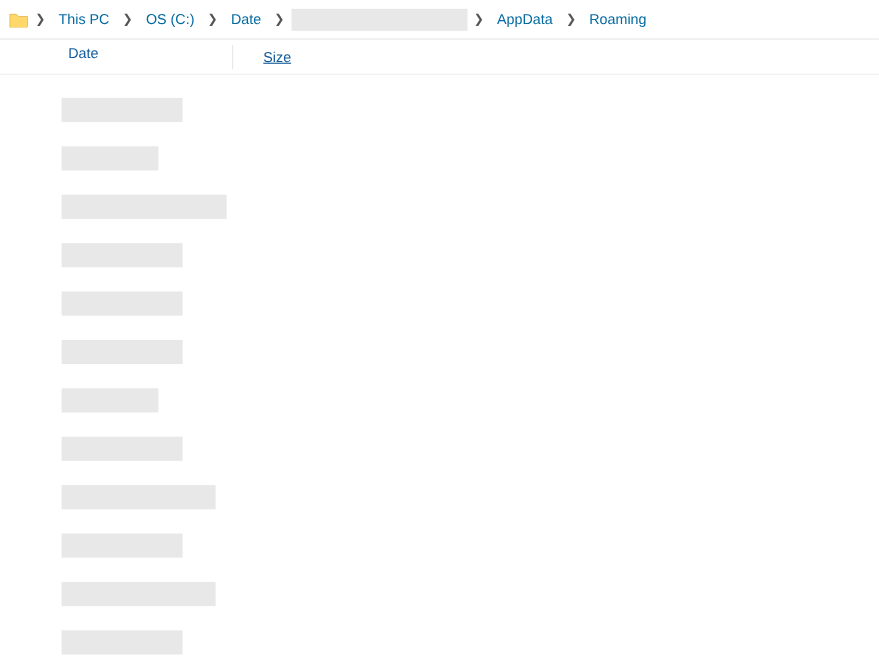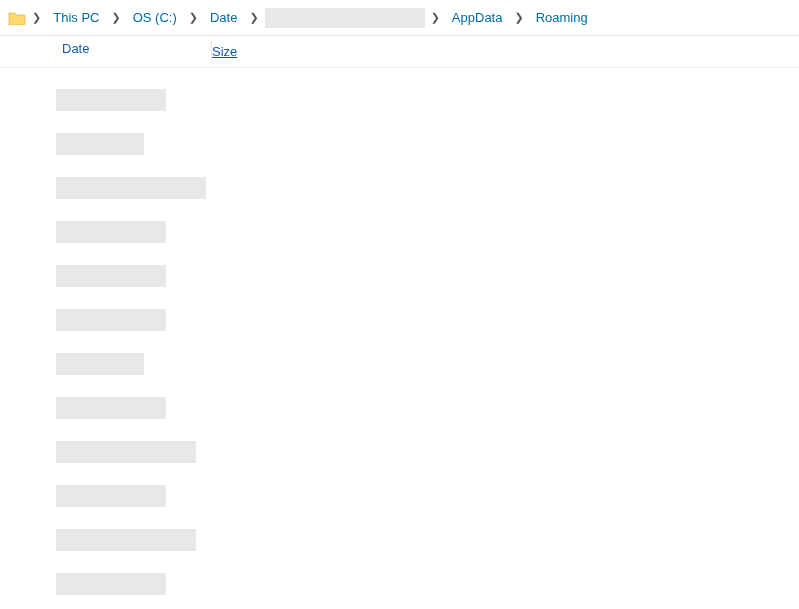--- a/index.html
+++ b/index.html
@@ -16,21 +16,21 @@
   .redact-crumb { background: #e8e8e8; width: 160px; height: 20px; display:inline-block; }
 
   
   .cols {
     display: flex; align-items: center; height: 32px;
     border-bottom: 1px solid #eee; padding-left: 62px; color: #115a9c;
   }
   .col-name { width: 296px; position: relative; }
   .col-date { width: 182px; }
   .col-type { width: 150px; }
-  .col-size { width: 80px; text-align: left; text-decoration: underline; }
+  .col-size { width: 80px; text-align: center; text-decoration: underline; }
   .vline { border-right: 1px solid #e6e6e6; height: 22px; }
   .sort-ind { position: absolute; left: 146px; top: -2px; color: #777; font-size: 10px; }
 
   
   .list { padding-top: 10px; }
   .row {
     display: flex; align-items: center; height: 44px; padding-left: 56px;
   }
   .redact { background: #e8e8e8; height: 22px; }
   .cell-name { width: 302px; display:flex; align-items:center; gap:10px; }

